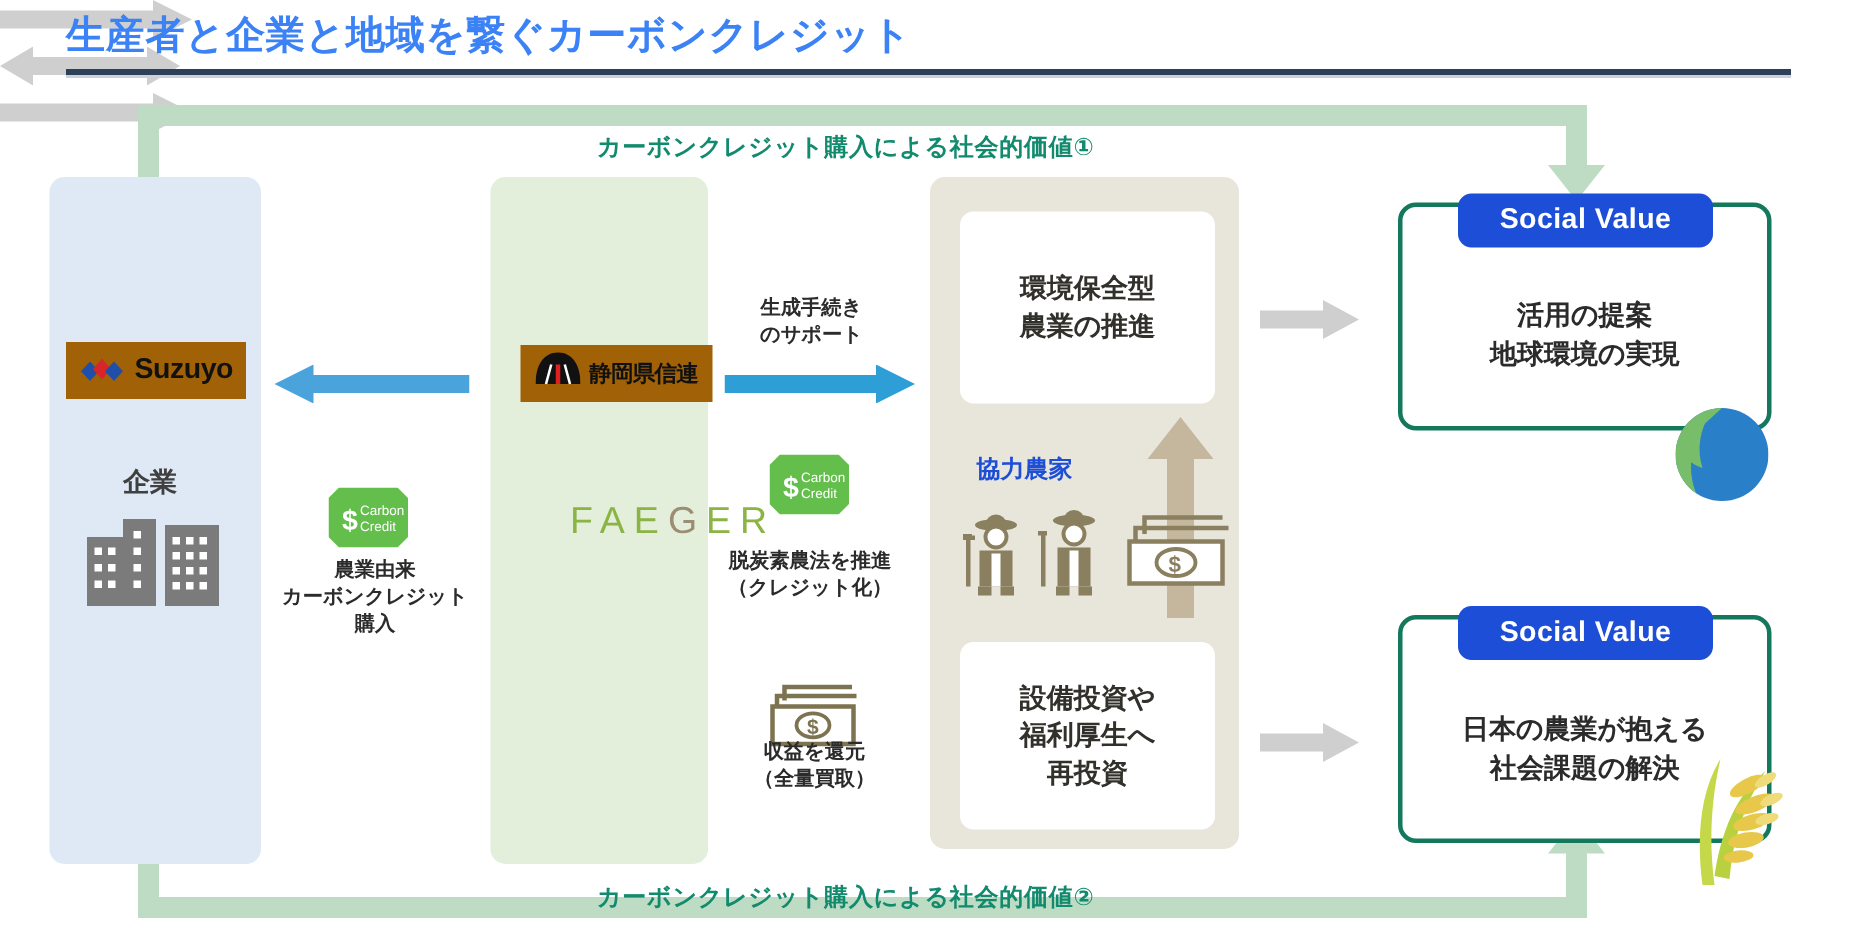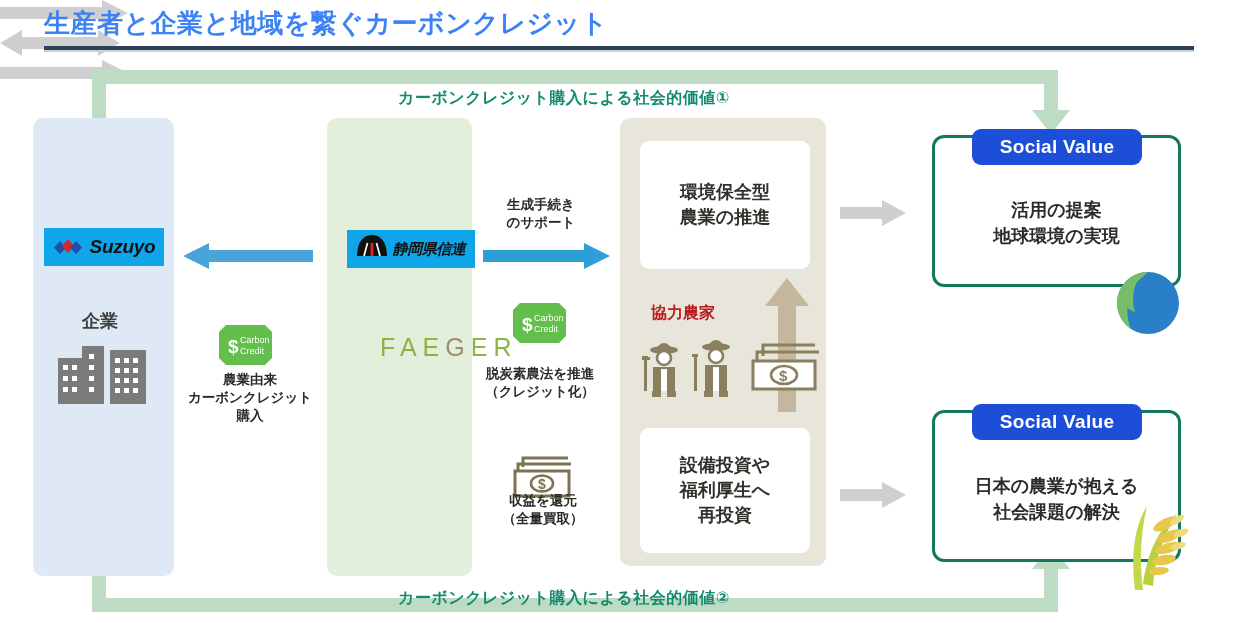--- a/index.html
+++ b/index.html
@@ -57,22 +57,22 @@
   #label-bot { left: 398px; top: 588px; }
 
   
   .panel { position: absolute; border-radius: 10px; }
   #panel-company { left: 33px;  top: 118px; width: 141px; height: 458px; background: #dfe9f5; }
   #panel-faeger  { left: 327px; top: 118px; width: 145px; height: 458px; background: #e3eedb; }
   #panel-farm    { left: 620px; top: 118px; width: 206px; height: 448px; background: #e8e5da; }
 
   
   .logo-plate {
-    position: absolute; background: #0ea5e9;
-    display: flex; align-items: center; justify-content: center; font-style: italic;
+    position: absolute; background: #a16207;
+    display: flex; align-items: center; justify-content: center;
   }
   #suzuyo-plate { left: 44px; top: 228px; width: 120px; height: 38px; gap: 7px; }
   .suzuyo-marks { display:flex; align-items:center; }
   .suzuyo-text { font-size: 19px; font-weight: bold; color: #111; letter-spacing:-0.3px; }
 
   #shizuoka-plate { left: 347px; top: 230px; width: 128px; height: 38px; gap: 6px; }
   .shizuoka-text { font-size: 15px; font-weight: bold; color: #111; letter-spacing: -0.5px; }
 
   .col-caption {
     position: absolute; font-size: 18px; font-weight: bold; color: #404040;
@@ -118,21 +118,21 @@
   
   .farm-card {
     position: absolute; background: #ffffff; border-radius: 9px;
     display: flex; align-items: center; justify-content: center;
     text-align: center; font-size: 18px; font-weight: bold;
     color: #32302b; line-height: 1.4;
   }
   #card-eco { left: 640px; top: 141px; width: 170px; height: 128px; }
   #card-reinvest { left: 640px; top: 428px; width: 170px; height: 125px; }
 
-  #farm-caption { left: 651px; top: 303px; font-size: 16px; color: #b91c1c; font-weight: bold; }
+  #farm-caption { left: 651px; top: 303px; font-size: 16px; color: #1d4ed8; font-weight: bold; }
   #farmers { position: absolute; left: 640px; top: 338px; }
   #up-arrow-farm { position: absolute; left: 765px; top: 278px; }
   #money-icon-2 { position: absolute; left: 751px; top: 342px; }
 
   
   #gray-arrow-sv1 { position: absolute; left: 840px; top: 200px; }
   #gray-arrow-sv2 { position: absolute; left: 840px; top: 482px; }
 
   
   .sv-card {

